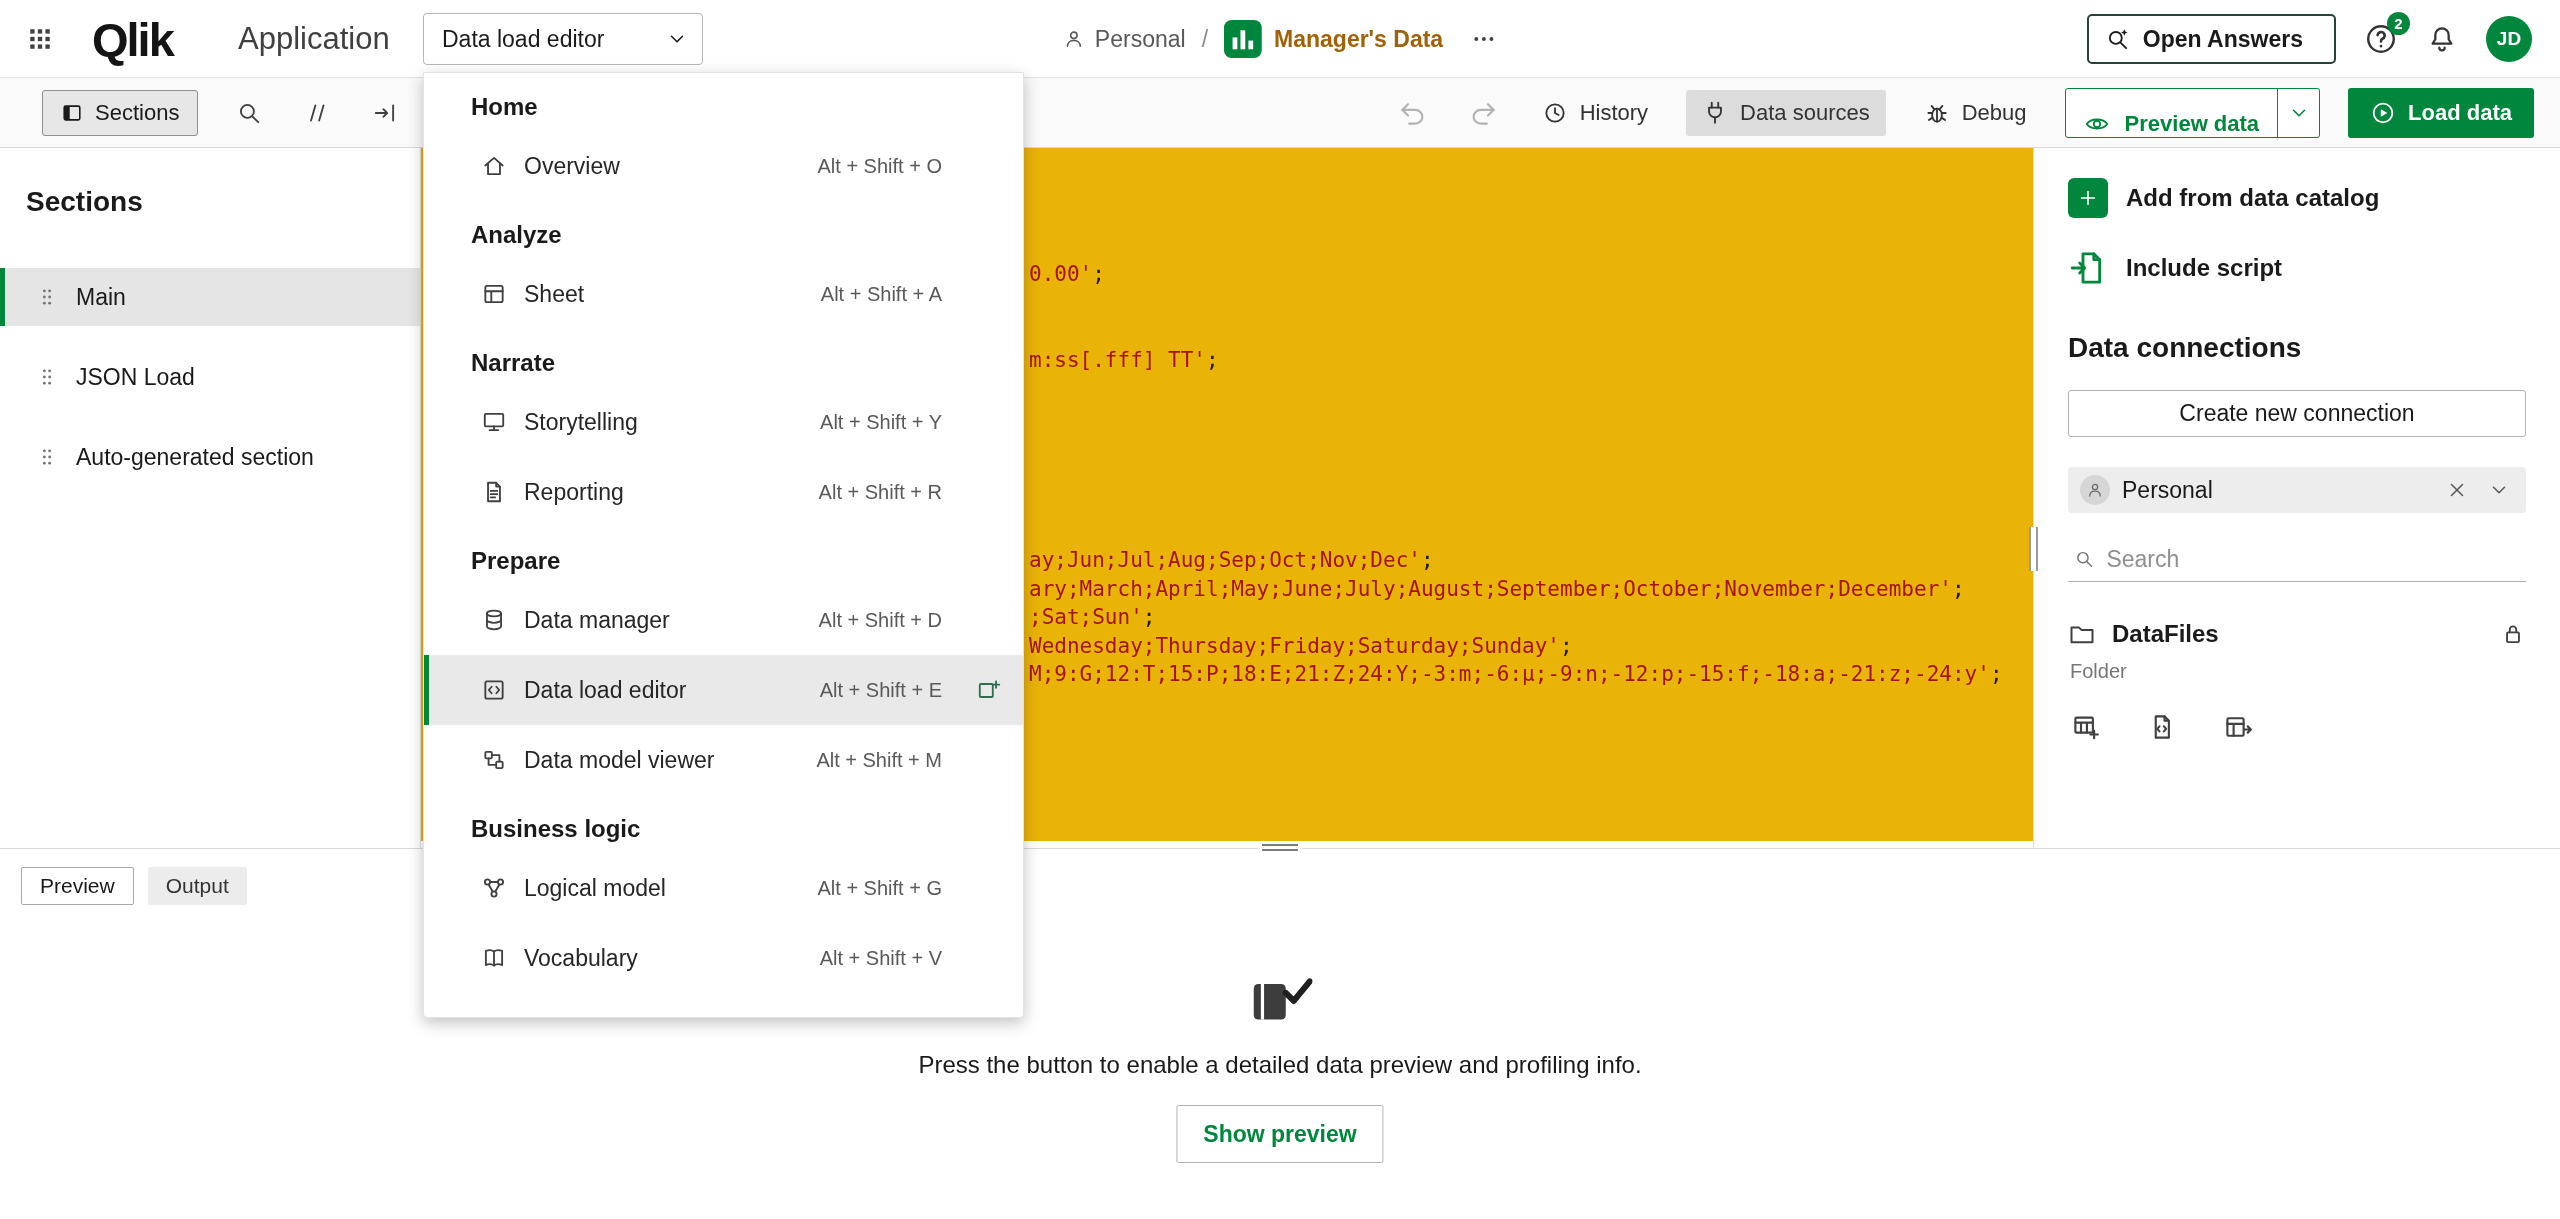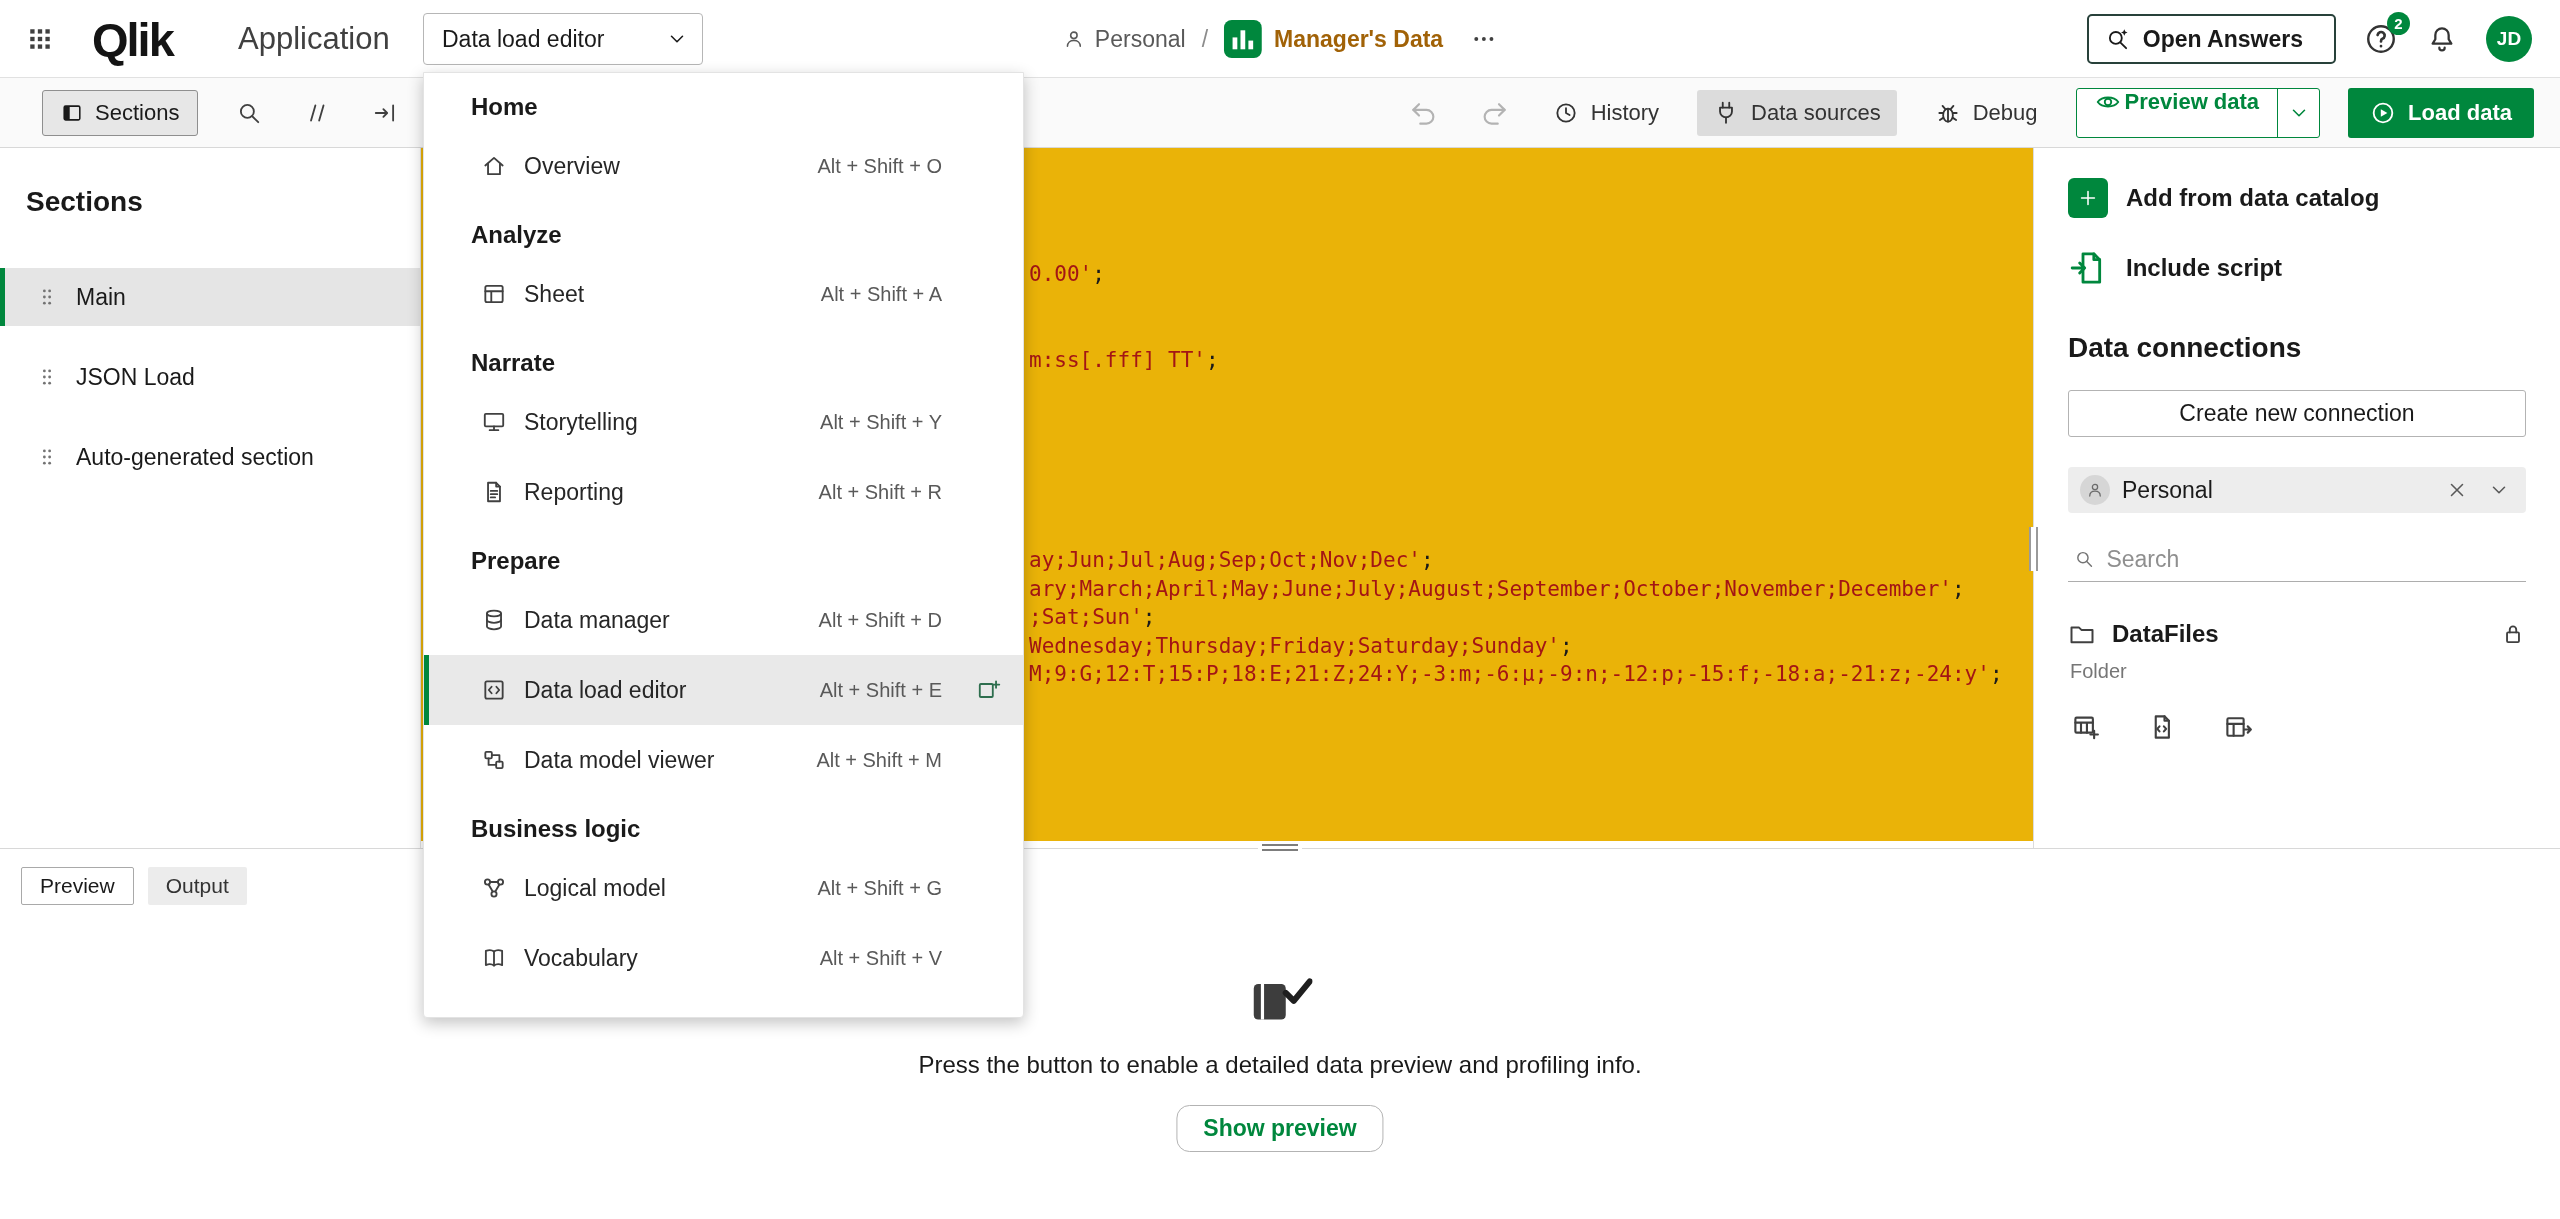--- a/index.html
+++ b/index.html
@@ -36,21 +36,21 @@
   
   .toolbar{position:absolute;left:0;top:78px;width:100%;height:70px;background:#FAFAFA;border-bottom:1px solid #D8D8D8;display:flex;align-items:center;padding:0 26px;z-index:20}
   .sections-toggle{height:46px;margin-left:16px;padding:0 18px;background:#E7E7E7;border:1px solid #8F8F8F;border-radius:3px;display:flex;align-items:center;gap:12px;font-size:22px;color:#1A1A1A;cursor:pointer}
   .tb-icons{display:flex;align-items:center;gap:26px;margin-left:30px}
   .icon-btn{width:42px;height:42px;display:flex;align-items:center;justify-content:center;background:none;border:none;color:#404040;cursor:pointer}
   .tb-right{margin-left:auto;display:flex;align-items:center;gap:28px}
   .icon-btn.disabled{color:#B3B3B3;cursor:default}
   .tb-text-btn{display:flex;align-items:center;gap:12px;font-size:22px;color:#333;background:none;border:none;cursor:pointer;height:46px;padding:0 10px}
   .tb-text-btn.chip{background:#DCDCDC;border-radius:3px;padding:0 16px}
   .preview-split{display:flex;align-items:stretch;height:50px;background:#fff;border:1px solid #00873D;border-radius:3px;color:#00873D;overflow:hidden}
-  .preview-main{display:flex;align-items:flex-start;gap:4px;padding:0 18px;font-size:22px;font-weight:600;background:none;border:none;color:#00873D;cursor:pointer}
+  .preview-main{display:flex;align-items:flex-end;gap:15px;padding:0 18px;font-size:22px;font-weight:600;background:none;border:none;color:#00873D;cursor:pointer}
   .preview-caret{width:42px;display:flex;align-items:center;justify-content:center;border:none;border-left:1px solid #00873D;background:none;color:#00873D;cursor:pointer}
   .load-btn{display:flex;align-items:center;gap:12px;height:50px;padding:12px 22px;background:#00873D;border:none;border-radius:3px;color:#fff;font-size:22px;font-weight:600;cursor:pointer}
 
   
   .sidebar{position:absolute;left:0;top:148px;width:421px;height:700px;background:#fff;border-right:1px solid #E3E3E3;z-index:5}
   .sidebar-title{padding:38px 0 0 26px;font-size:28px;font-weight:600;color:#1A1A1A}
   .section-list{margin-top:50px}
   .sec-item{position:relative;height:58px;display:flex;align-items:center;gap:22px;padding-left:40px;margin-bottom:22px;font-size:23px;color:#1A1A1A;cursor:pointer}
   .sec-item .drag{color:#737373;display:flex}
   .sec-item.selected{background:#E5E5E5}
@@ -90,21 +90,21 @@
   .conn-actions .icon-btn{width:36px;height:36px}
 
   
   .bottom{position:absolute;left:0;top:848px;width:100%;height:371px;background:#fff;border-top:1px solid #D8D8D8;z-index:4}
   .tabs{position:absolute;left:21px;top:18px;display:flex;gap:14px}
   .ptab{height:38px;padding:0 18px;font-size:21px;display:flex;align-items:center;border-radius:2px;cursor:pointer;font-family:inherit}
   .ptab.active{background:#fff;border:1px solid #A9A9A9;color:#1A1A1A}
   .ptab.inactive{background:#ECECEC;border:none;color:#333}
   .center-stack{position:absolute;left:50%;top:126px;transform:translateX(-50%);display:flex;flex-direction:column;align-items:center}
   .center-stack .msg{margin-top:26px;font-size:24px;color:#1A1A1A;white-space:nowrap}
-  .show-preview{margin-top:26px;height:47px;padding:0 26px;background:#fff;border:1px solid #B3B3B3;border-radius:13px;color:#00873D;font-size:23px;font-weight:600;cursor:pointer;font-family:inherit}
+  .show-preview{margin-top:26px;height:58px;padding:0 26px;background:#fff;border:1px solid #B3B3B3;border-radius:2px;color:#00873D;font-size:23px;font-weight:600;cursor:pointer;font-family:inherit}
 
   
   .hgrip{position:absolute;left:1258px;top:841px;width:44px;height:13px;background:#fff;z-index:6;cursor:row-resize}
   .hgrip::before,.hgrip::after{content:"";display:block;height:2px;background:#7d7d7d;margin:3px 4px 0 4px}
   .vgrip{position:absolute;left:2029px;top:527px;width:9px;height:44px;background:#fff;border-left:2px solid #9A9A9A;border-right:2px solid #9A9A9A;z-index:6;cursor:col-resize}
 
   
   .nav-menu{position:absolute;left:423px;top:72px;width:601px;background:#fff;border:1px solid #E3E3E3;border-radius:0 0 4px 4px;box-shadow:0 5px 16px rgba(0,0,0,.24);padding:20px 0 24px;z-index:40}
   .menu-hdr{margin-top:20px;padding:0 0 10px 47px;font-size:24px;font-weight:700;color:#1A1A1A}
   .menu-hdr:first-child{margin-top:0}

